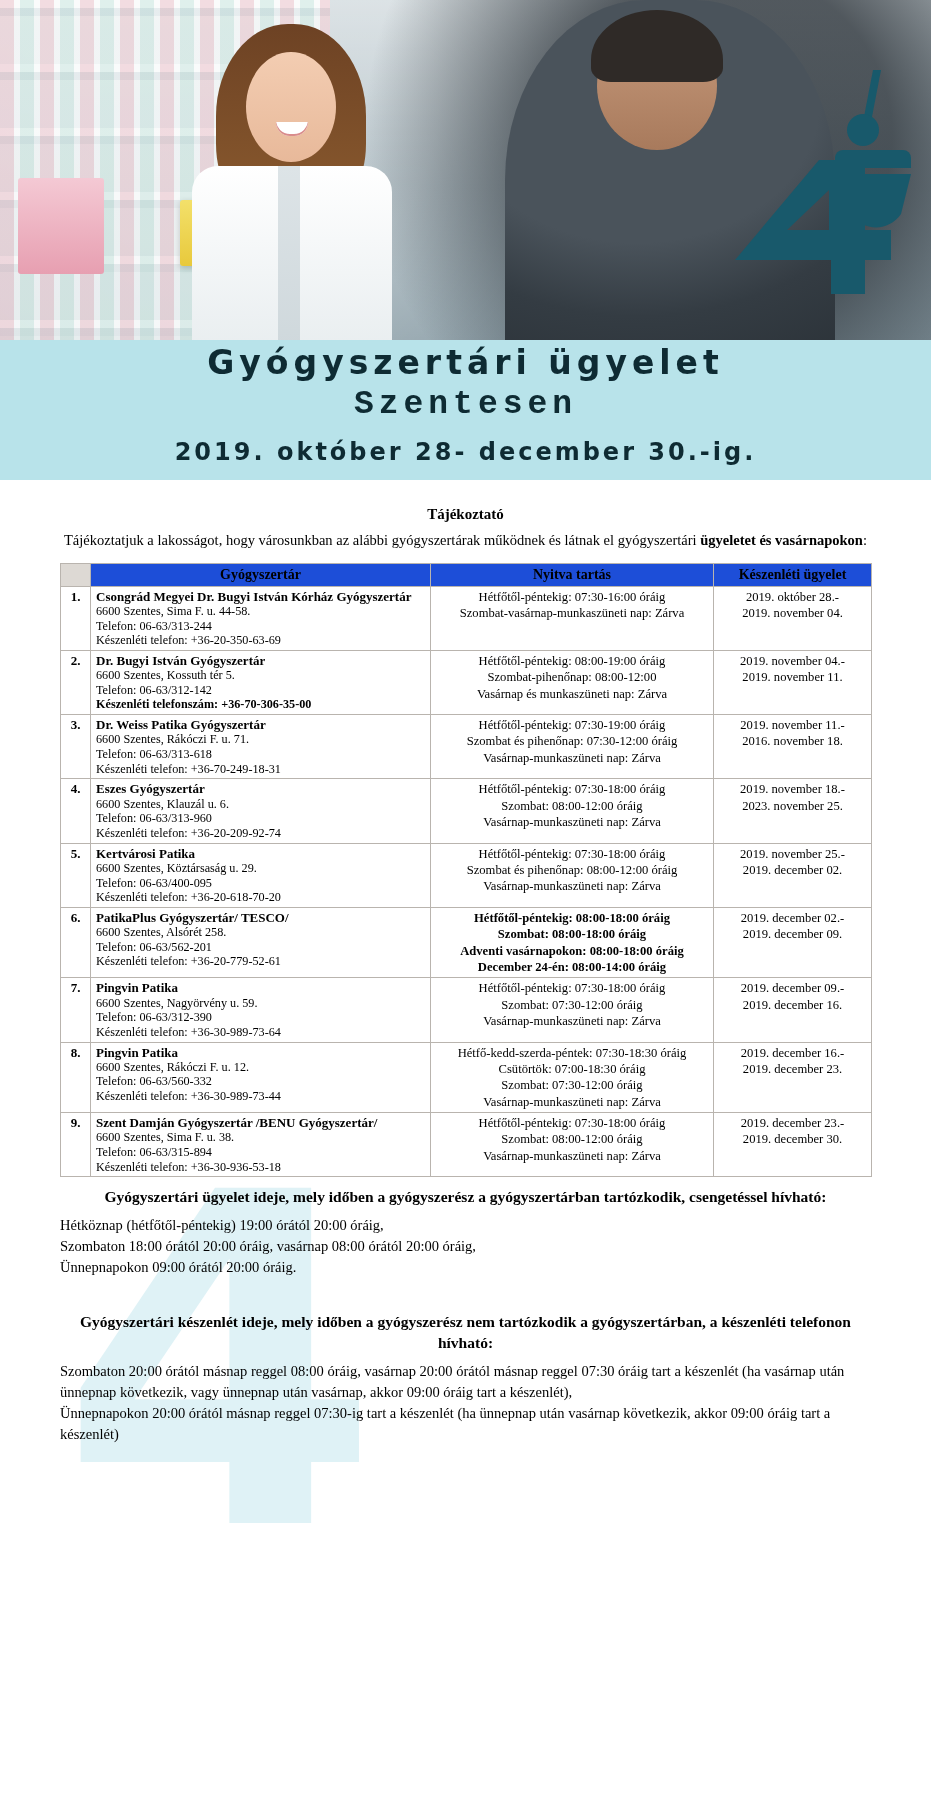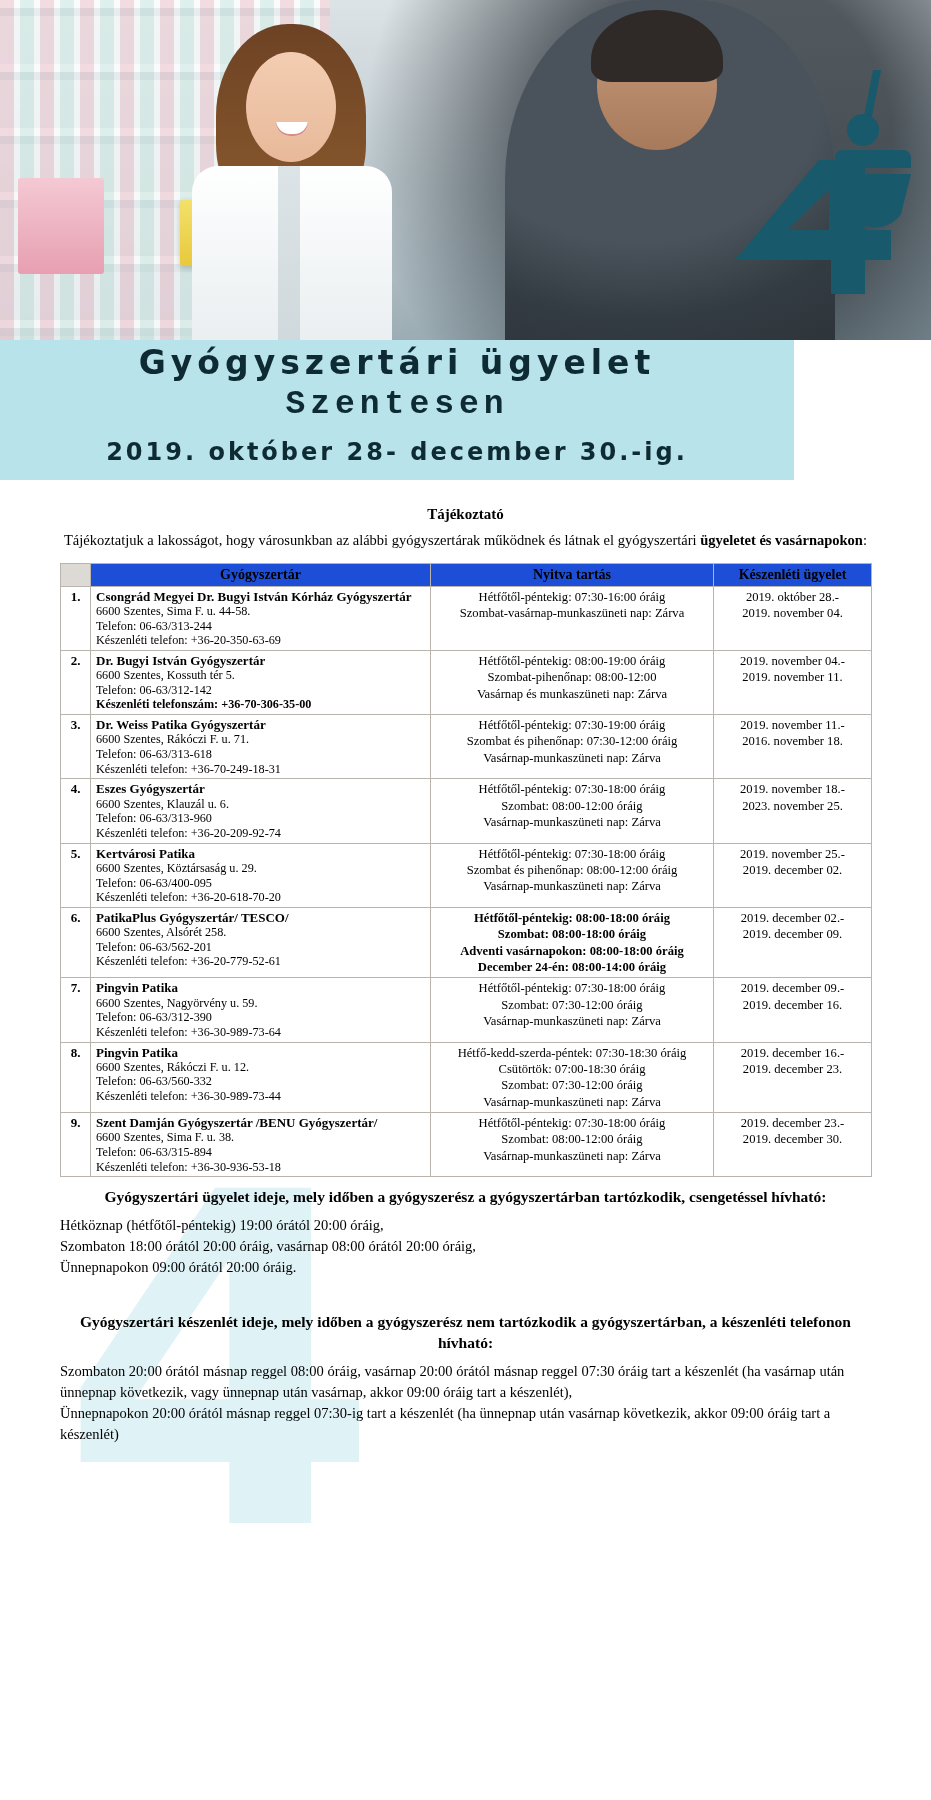--- a/index.html
+++ b/index.html
@@ -100,21 +100,21 @@
 
   
   .logo {
     position:absolute; right:18px; top:64px;
     width:190px; height:230px;
     color:#18596b;
   }
 
   
   .band {
-    position:absolute; left:0; top:340px; width:794px; height:140px;
+    position:absolute; left:0; top:340px; width:931px; height:140px;
     background:#b8e3ea;
   }
   .band h1, .band h2, .band h3 { margin:0; text-align:center; color:#0e2b33; }
   .band h1 {
     font-family:"DejaVu Sans", sans-serif;
     font-weight:700;
     font-size:33px;
     letter-spacing:5px;
     line-height:1.04;
     padding-top:6px;

